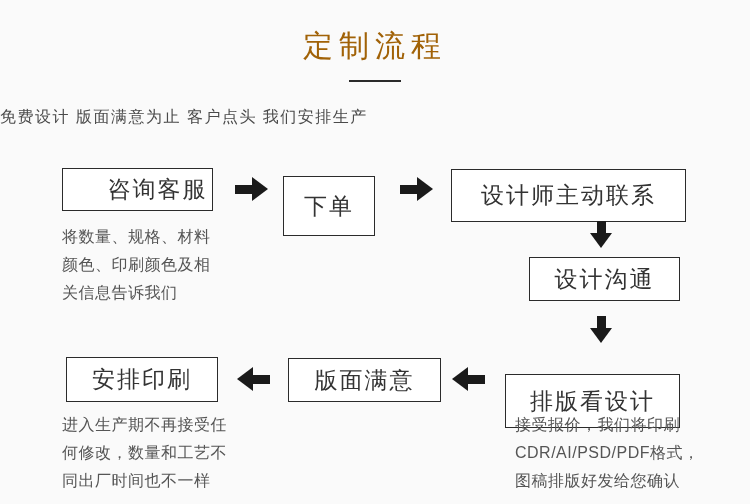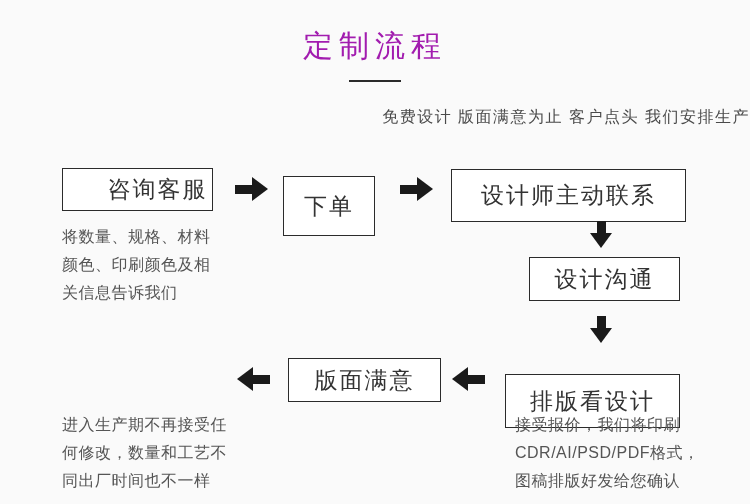--- a/index.html
+++ b/index.html
@@ -8,30 +8,30 @@
     width: 750px;
     height: 504px;
     background: #fafafa;
     font-family: "Liberation Sans", sans-serif;
     overflow: hidden;
   }
   
   .title {
     position: absolute; top: 26px; left: 0; width: 100%;
     text-align: center; font-size: 30px; letter-spacing: 6px;
-    color: #a21caf; font-weight: 400;
+    color: #a16207; font-weight: 400;
   }
   .title-underline {
     position: absolute; top: 80px; left: 50%;
     transform: translateX(-50%);
     width: 52px; height: 2px; background: #2a2a2a;
   }
   .subtitle {
     position: absolute; top: 107px; left: 0; width: 100%;
-    text-align: right; font-size: 16px; letter-spacing: 1.5px;
+    text-align: left; font-size: 16px; letter-spacing: 1.5px;
     color: #4a4a4a;
   }
   
   .fbox {
     position: absolute; box-sizing: border-box;
     border: 1.5px solid #2b2b2b; background: #ffffff;
     display: flex; align-items: center; justify-content: center;
     font-size: 23px; color: #333; letter-spacing: 2px;
   }
   .p-consult   { left: 62px;  top: 168px; width: 151px; height: 43px; padding-left: 40px; }
@@ -130,20 +130,21 @@
     <div class="stem"></div>
   </div>
 
   <div class="fbox p-satisfied">版面满意</div>
 
   <div class="arr arr-l p-al1">
     <div class="head"></div>
     <div class="stem"></div>
   </div>
 
+  <div class="fbox p-print">安排印刷</div>
 
   <div class="desc p-desc-print">进入生产期不再接受任
 何修改，数量和工艺不
 同出厂时间也不一样</div>
   <div class="desc p-desc-review">接受报价，我们将印刷
 CDR/AI/PSD/PDF格式，
 图稿排版好发给您确认</div>
 
 </div>
 

